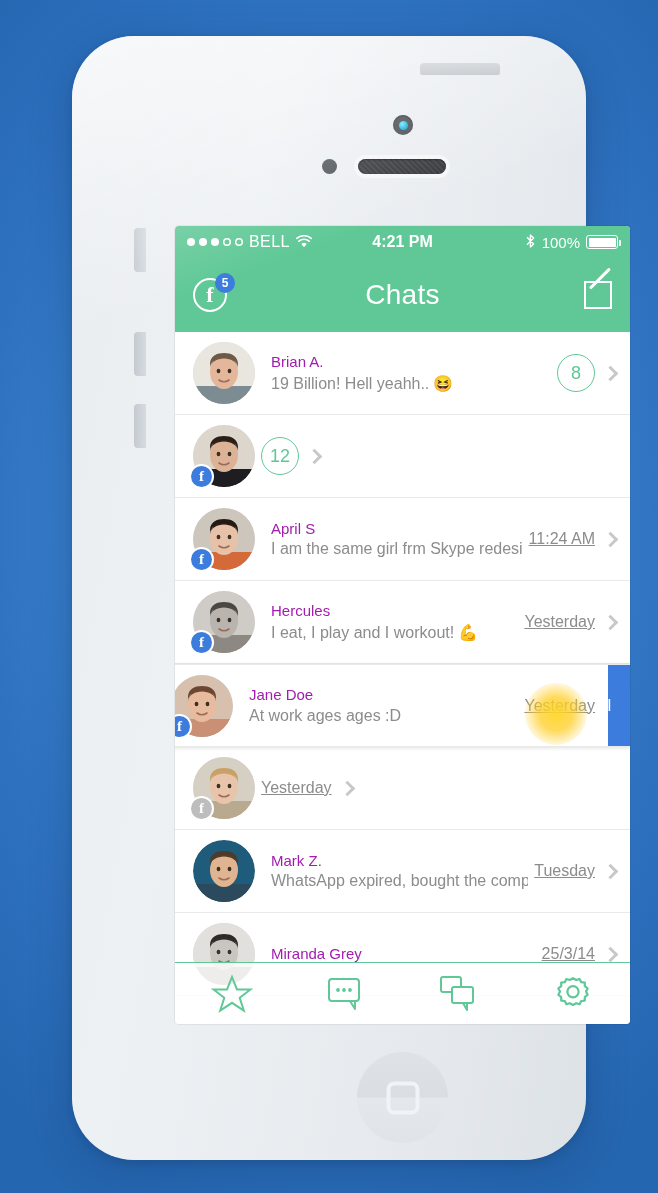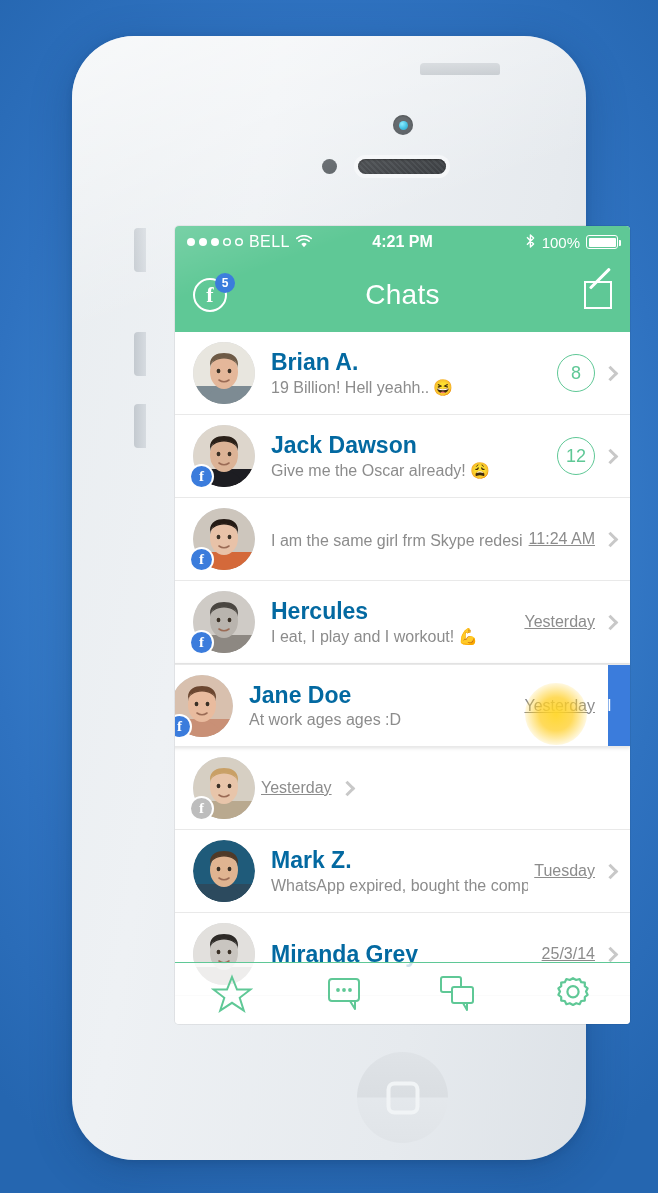--- a/index.html
+++ b/index.html
@@ -228,21 +228,21 @@
     width: 21px; height: 21px; border-radius: 50%;
     background: #3b7cdc; color: #ffffff;
     font-family: "Liberation Serif", serif; font-weight: bold;
     font-size: 15px; line-height: 21px; text-align: center;
     box-shadow: 0 0 0 2px #ffffff;
   }
   .fb-mini.offline { background: #bdbdbd; }
 
   .row-text { flex: 1; min-width: 0; padding-left: 16px; }
   .row-name {
-    font-size: 23px; color: #0369a1; font-weight: 700;
+    font-size: 15px; color: #a21caf; font-weight: 400;
     white-space: nowrap; overflow: hidden; text-overflow: ellipsis;
     line-height: 1.15;
   }
   .row-msg {
     font-size: 16px; color: #8c8c8c; margin-top: 3px;
     white-space: nowrap; overflow: hidden;
   }
   .row-right {
     display: flex; align-items: center; gap: 10px;
     flex: 0 0 auto; padding-left: 6px;
@@ -409,24 +409,20 @@
       <ellipse cx="31" cy="30" rx="14" ry="17" fill="#dcb396"></ellipse>
       <path d="M17 27 C17 13 45 13 45 27 C45 20 40 15 31 15 C22 15 17 20 17 27 Z" fill="#2a2018"></path>
       <path d="M17 26 C17 12 45 12 45 26 L45 22 C45 14 38 11 31 11 C24 11 17 14 17 22 Z" fill="#2a2018"></path>
       <ellipse cx="25.5" cy="29" rx="1.9" ry="2.2" fill="#3a3026"></ellipse>
       <ellipse cx="36.5" cy="29" rx="1.9" ry="2.2" fill="#3a3026"></ellipse>
       <path d="M26 38 Q31 41.5 36 38" stroke="#9b6b55" stroke-width="1.6" fill="none" stroke-linecap="round"></path>
     </g>
   </svg></div>
       <span class="fb-mini">f</span>
     </div>
-    <div class="row-text">
-      <div class="row-name">Jack Dawson</div>
-      <div class="row-msg">Give me the Oscar already! 😩</div>
-    </div>
     <div class="row-right">
             <span class="badge">12</span>
             <span class="chev"></span>
           </div>
   </div>
         <div class="row">
     <div class="avatar-wrap">
       <div class="avatar">
   <svg width="62" height="62" viewBox="0 0 62 62">
     <defs>
@@ -442,20 +438,21 @@
       <path d="M17 27 C17 13 45 13 45 27 C45 20 40 15 31 15 C22 15 17 20 17 27 Z" fill="#241a14"></path>
       <path d="M17 26 C17 12 45 12 45 26 L45 22 C45 14 38 11 31 11 C24 11 17 14 17 22 Z" fill="#241a14"></path>
       <ellipse cx="25.5" cy="29" rx="1.9" ry="2.2" fill="#3a3026"></ellipse>
       <ellipse cx="36.5" cy="29" rx="1.9" ry="2.2" fill="#3a3026"></ellipse>
       <path d="M26 38 Q31 41.5 36 38" stroke="#9b6b55" stroke-width="1.6" fill="none" stroke-linecap="round"></path>
     </g>
   </svg></div>
       <span class="fb-mini">f</span>
     </div>
     <div class="row-text">
+      <div class="row-name">April S</div>
       <div class="row-msg">I am the same girl frm Skype redesign!</div>
     </div>
     <div class="row-right">
             <span class="row-time">11:24 AM</span>
             <span class="chev"></span>
           </div>
   </div>
         <div class="row">
     <div class="avatar-wrap">
       <div class="avatar">

